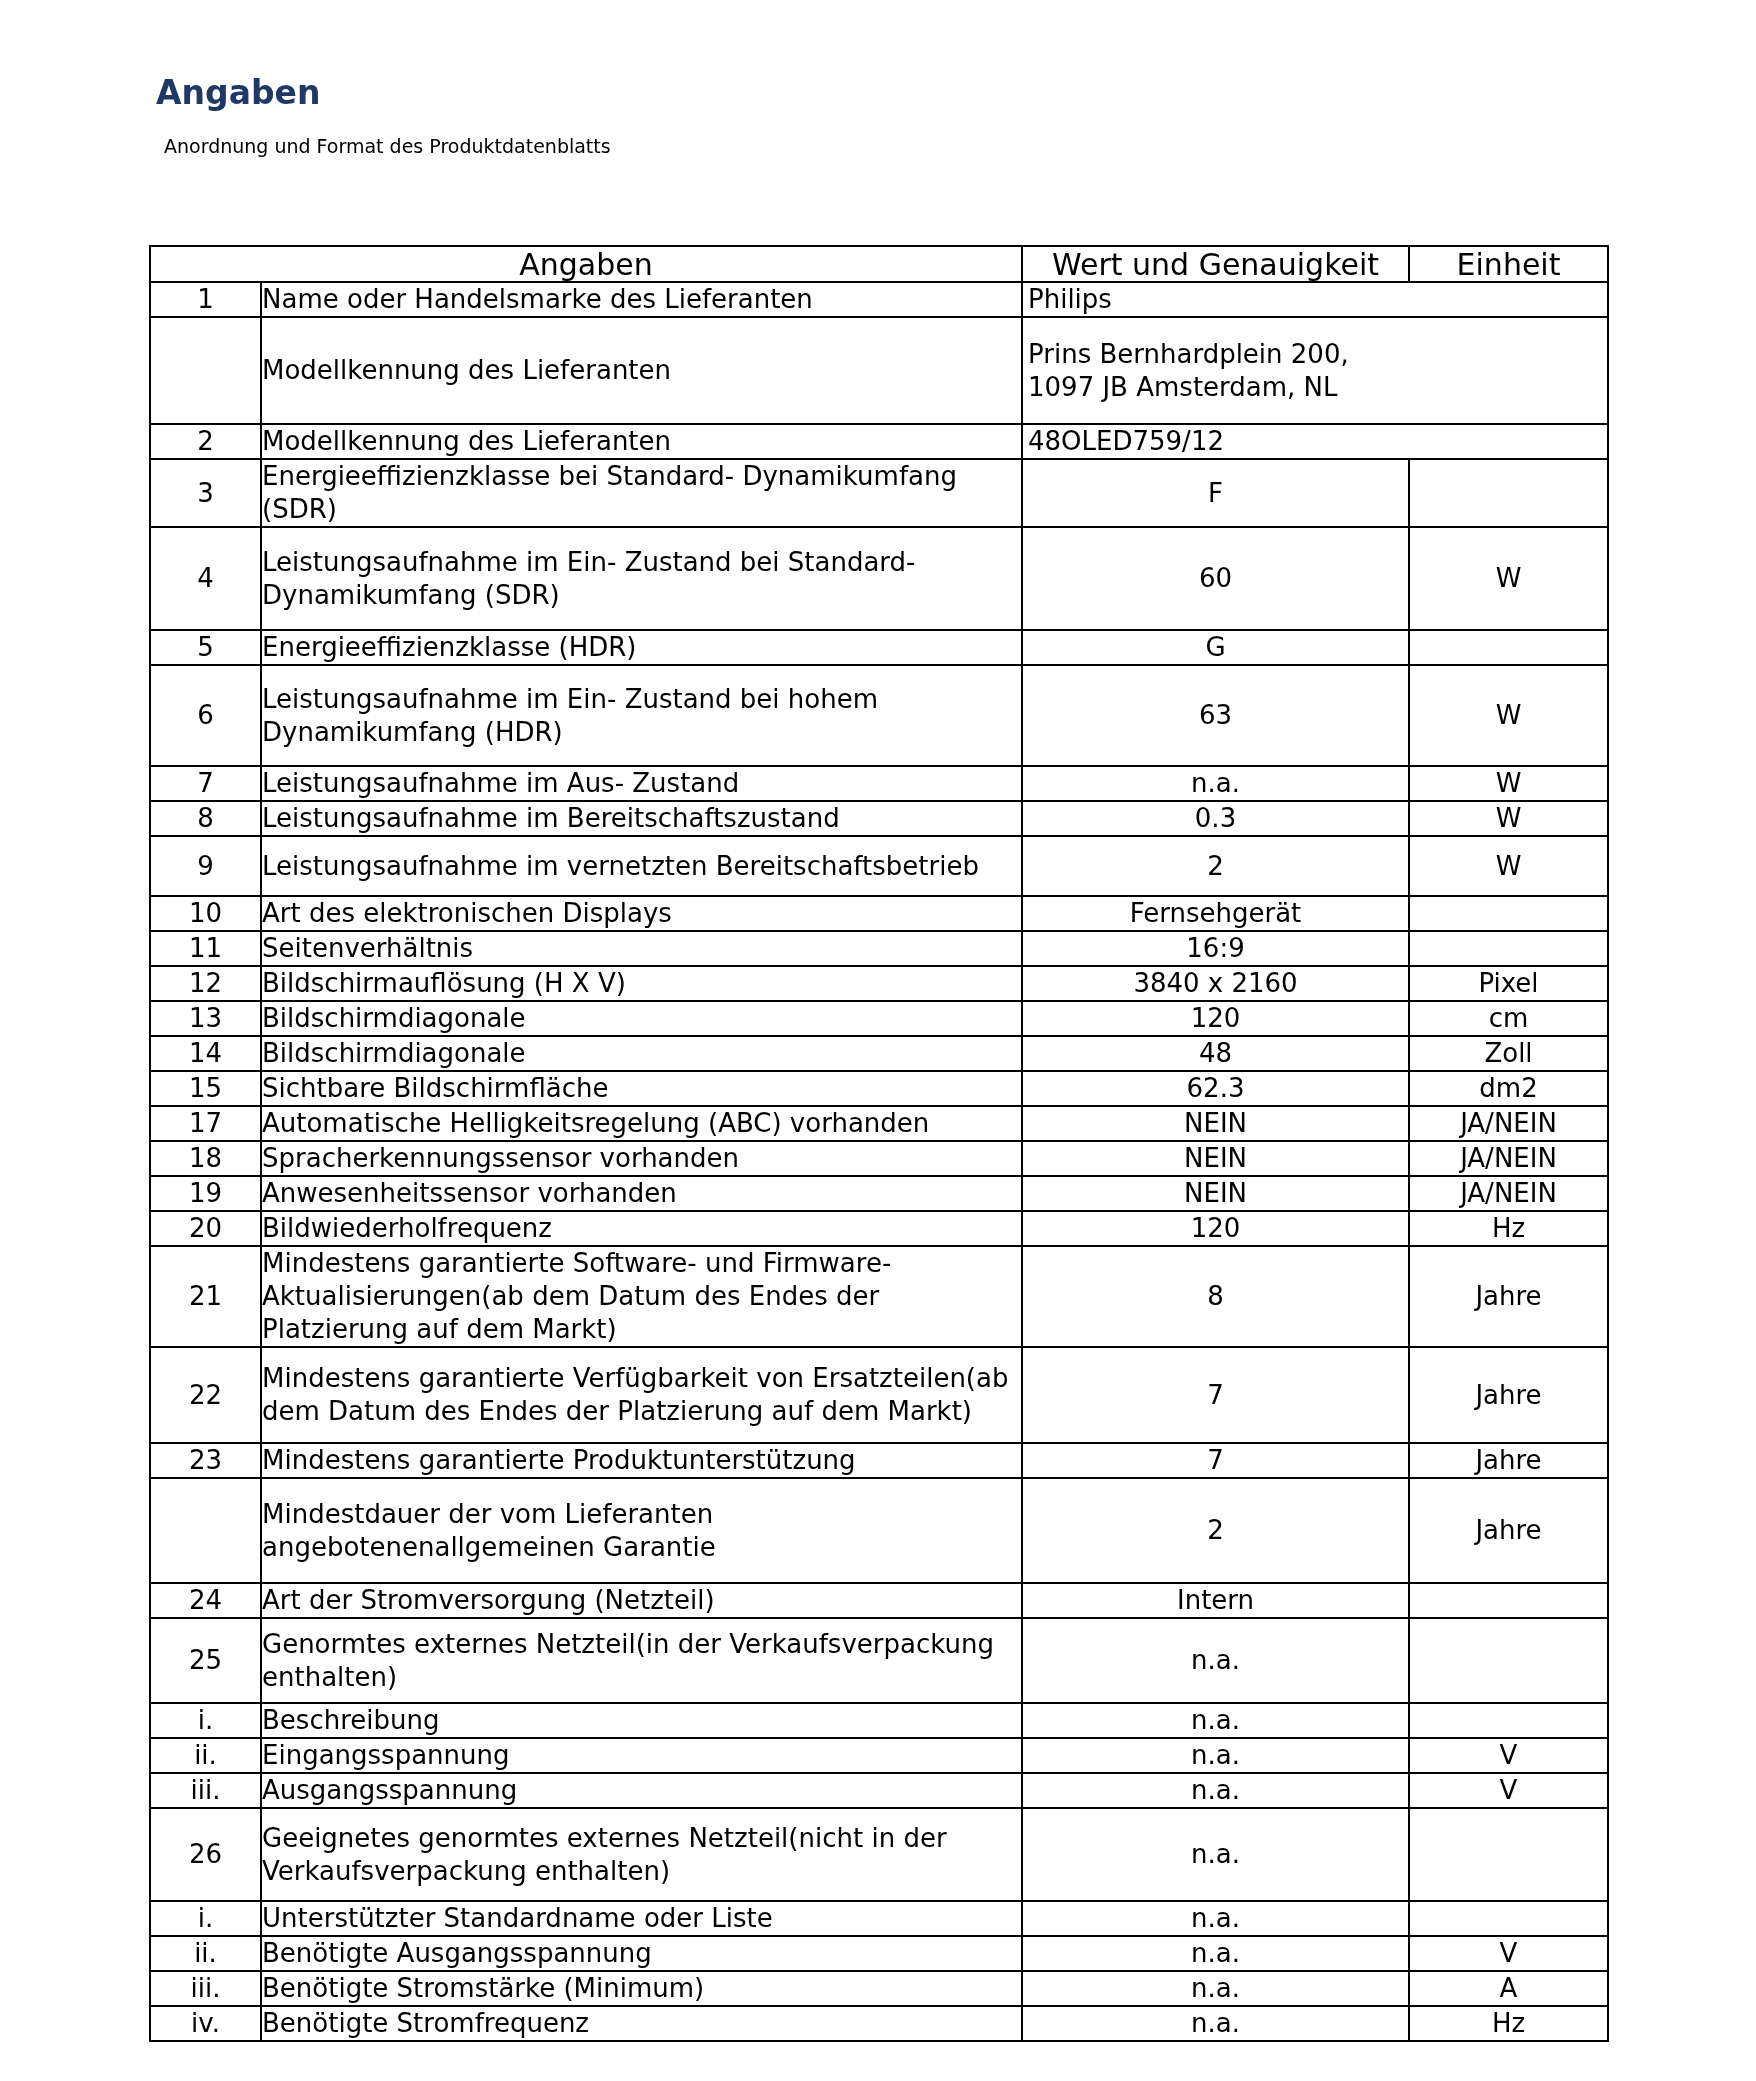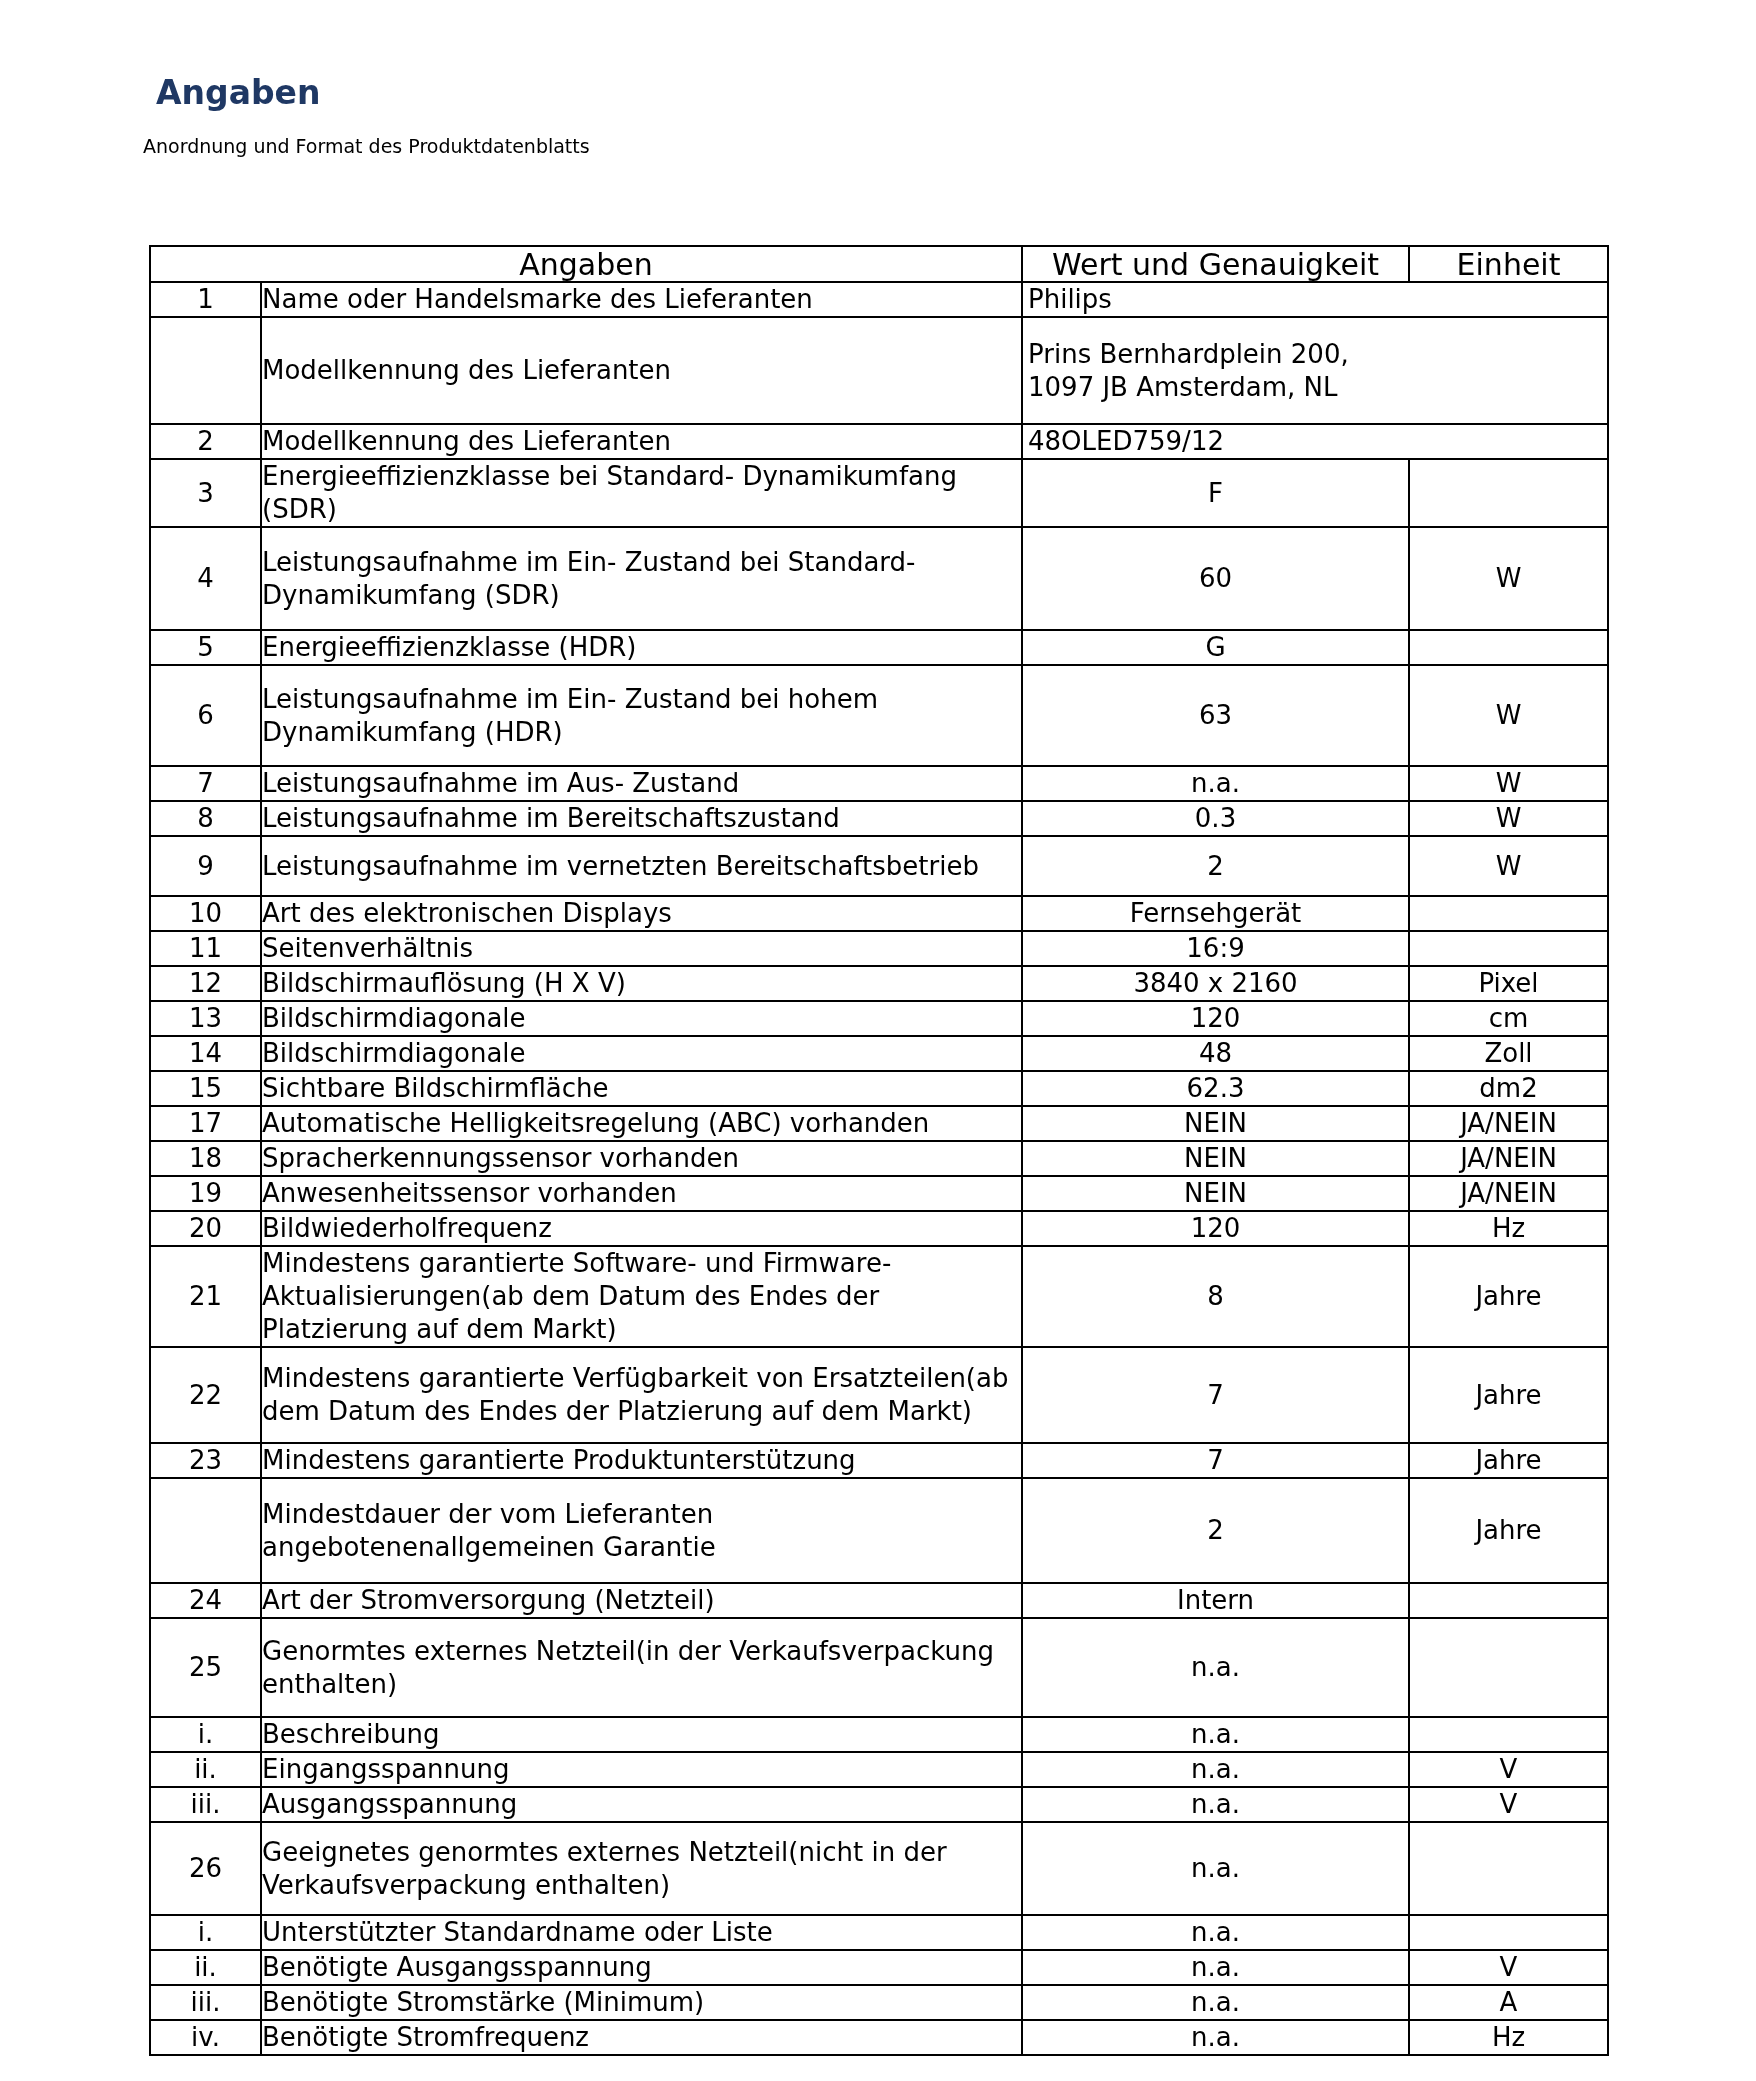--- a/index.html
+++ b/index.html
@@ -1,20 +1,20 @@
 <!DOCTYPE html>
 <html style="font-size:13.3px"><head>
 <meta charset="utf-8">
 <style>
   html, body { margin:0; padding:0; background:#ffffff; }
   body { width:1756px; height:2082px; position:relative; overflow:hidden;
          font-family:"DejaVu Sans", sans-serif; color:#000; }
   .title { position:absolute; left:156px; top:73px; font-size:33px; font-weight:bold;
            color:#1F3864; letter-spacing:0px; font-family:"DejaVu Sans", sans-serif; }
-  .subtitle { position:absolute; left:143px; top:135px; font-size:19px; color:#000;
+  .subtitle { position:absolute; left:164px; top:135px; font-size:19px; color:#000;
               font-family:"DejaVu Sans", sans-serif; }
   table.sheet { position:absolute; left:149px; top:245px; width:1459px;
                 border-collapse:collapse; table-layout:fixed; }
   table.sheet td, table.sheet th { border:2.5px solid #000; padding:0; vertical-align:middle;
                 font-weight:normal; font-size:26px; line-height:33px; overflow:hidden; }
   table.sheet th { font-size:30px; line-height:32px; text-align:center; vertical-align:bottom; }
   col.c-no { width:111px; } col.c-desc { width:761px; } col.c-val { width:387px; } col.c-unit { width:199px; }
   td.no { text-align:center; }
   td.desc { text-align:left; padding-left:5px; vertical-align:bottom; }
   td.desc.mid { vertical-align:middle; }
@@ -186,21 +186,21 @@
         <td class="desc mid">Mindestdauer der vom Lieferanten angebotenenallgemeinen Garantie</td>
         <td class="val">2</td>
         <td class="unit">Jahre</td>
       </tr>
       <tr style="height: 32px;">
         <td class="no bottom">24</td>
         <td class="desc">Art der Stromversorgung (Netzteil)</td>
         <td class="val bottom">Intern</td>
         <td class="unit bottom"></td>
       </tr>
-      <tr style="height: 99px;">
+      <tr style="height: 85px;">
         <td class="no">25</td>
         <td class="desc mid">Genormtes externes Netzteil(in der Verkaufsverpackung enthalten)</td>
         <td class="val">n.a.</td>
         <td class="unit"></td>
       </tr>
       <tr style="height: 33px;">
         <td class="no bottom">i.</td>
         <td class="desc">Beschreibung</td>
         <td class="val bottom">n.a.</td>
         <td class="unit bottom"></td>

